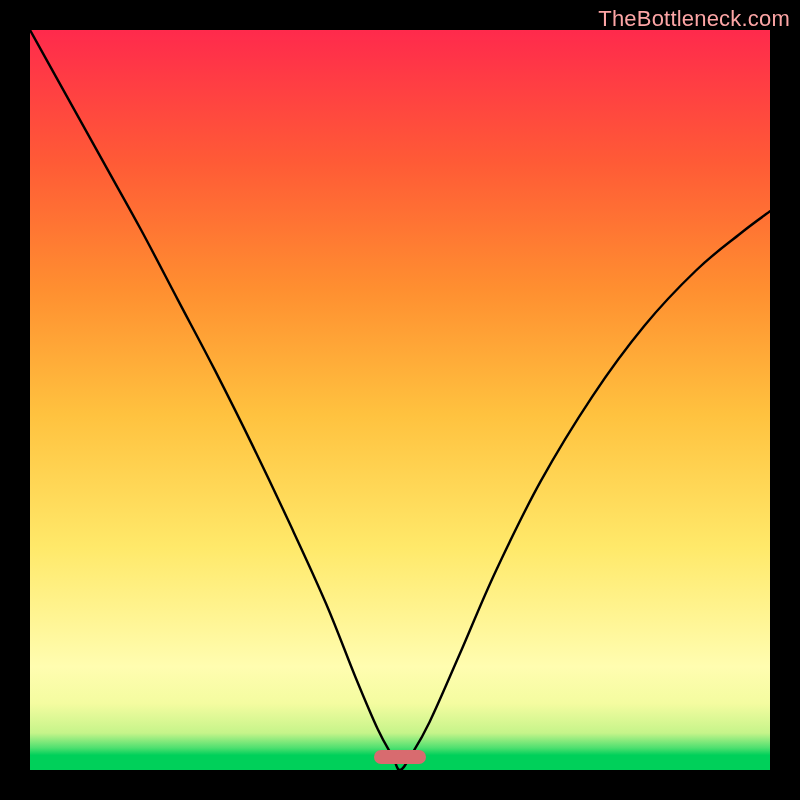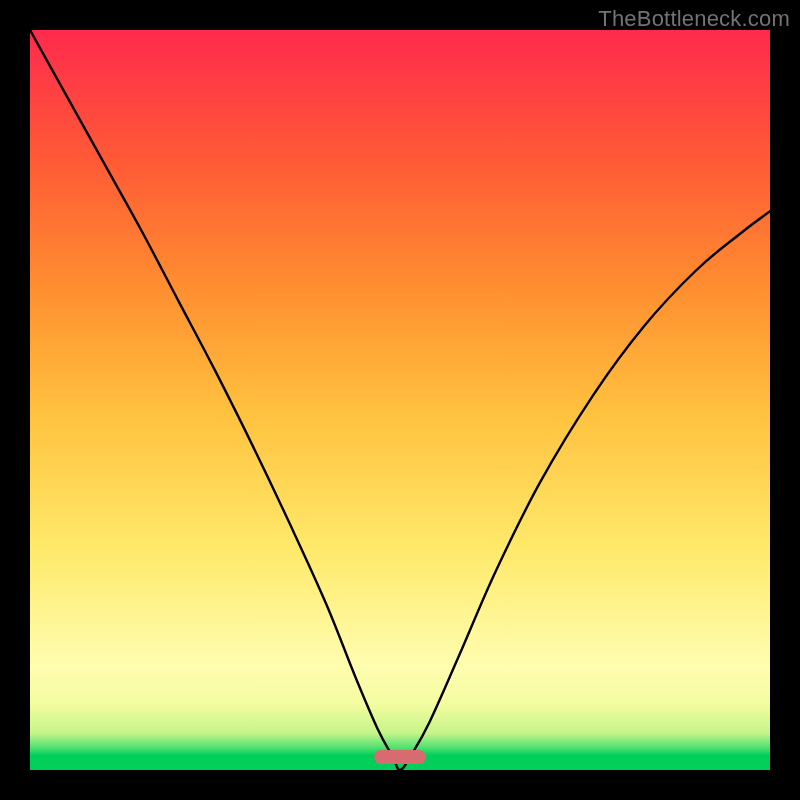--- a/index.html
+++ b/index.html
@@ -49,21 +49,21 @@
   }
   .curve-svg {
     position: absolute;
     left: 0;
     top: 0;
   }
   .watermark {
     position: absolute;
     top: 6px;
     right: 10px;
-    color: #737373;
+    color: #fca5a5;
     font-size: 22px;
     font-weight: 500;
     letter-spacing: 0.2px;
   }
 </style>
 </head>
 <body>
 
 <div class="frame">
   <div class="plot">

